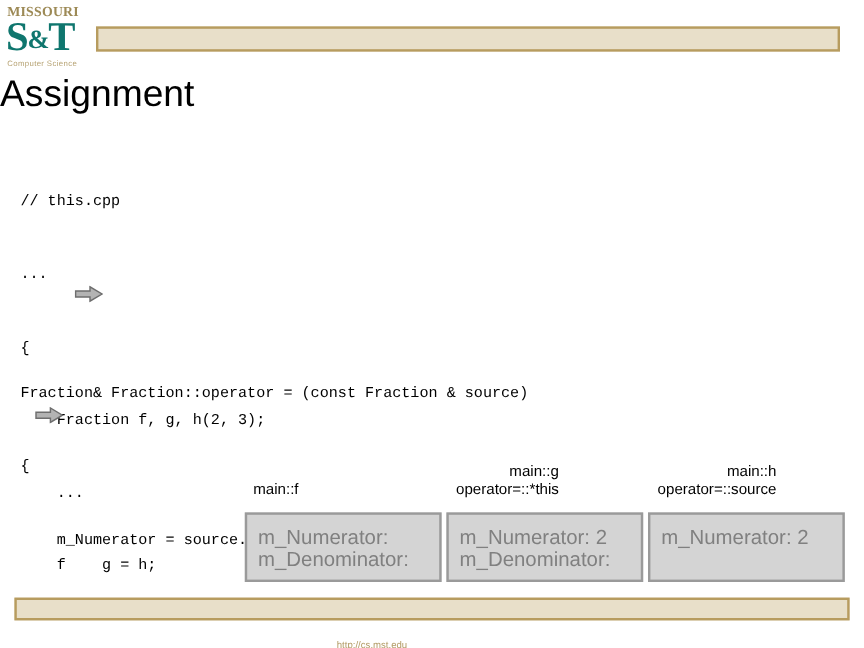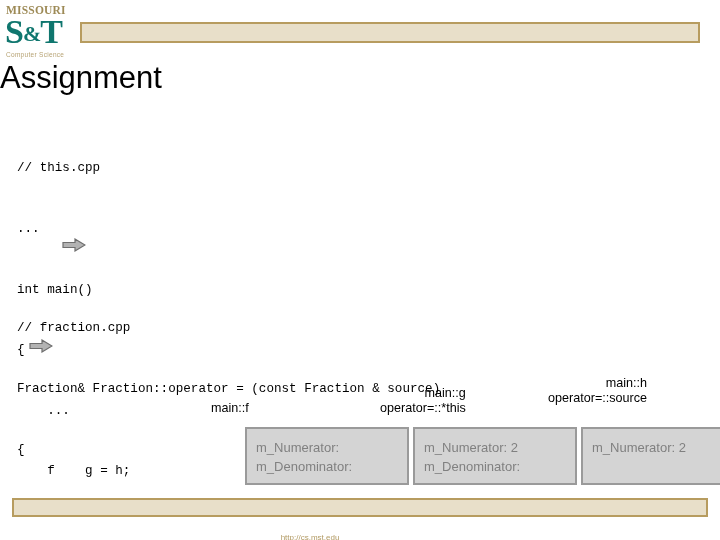--- a/index.html
+++ b/index.html
@@ -128,36 +128,35 @@
     position: absolute;
     font-family: "Liberation Sans", sans-serif;
     font-size: 12.6px;
     color: #000000;
     line-height: 15px;
     white-space: pre-line;
     text-align: right;
   }
   #label-f  { left: 211px; top: 401px; }
   #label-g  { left: 380px; top: 386px; }
-  #label-h  { left: 548px; top: 376px; }
+  #label-h  { left: 548px; top: 386px; }
 
   .obj-box {
     position: absolute;
     top: 427px;
     width: 164px;
     height: 58px;
     background: #d4d4d4;
     border: 2px solid #9a9a9a;
     box-sizing: border-box;
     font-family: "Liberation Sans", sans-serif;
-    font-size: 13px;
+    font-size: 17px;
     color: #808080;
     line-height: 19px;
     padding: 9px 0 0 9px;
-    margin-left: 41px;
   }
   #box-f { left: 204px; }
   #box-g { left: 372px; }
   #box-h { left: 540px; }
   .obj-box .fieldline { white-space: pre; }
 
   
   #footer-bar {
     position: absolute;
     left: 12px;
@@ -191,34 +190,33 @@
   </div>
 
   <div id="header-bar"></div>
 </div>
 
 <div id="page-title">Assignment</div>
 
 <div id="code-main" class="code-block">
   <div class="code-line">// this.cpp</div>
   <div class="code-line">...</div>
-  <div class="code-line">int main()</div>
   <div class="code-line">{</div>
+  <div class="code-line">    Fraction f, g, h(2, 3);</div>
   <div class="code-line">    ...</div>
   <div class="code-line">    f    g = h;</div>
 </div>
 
 <div id="arrow-inline" class="arrow-icon">
   <svg width="24" height="14" viewBox="0 0 24 14">
     <polygon points="1,4.5 13,4.5 13,1 23,7 13,13 13,9.5 1,9.5" fill="#b3b3b3" stroke="#6e6e6e" stroke-width="1.2" stroke-linejoin="miter"></polygon>
   </svg>
 </div>
 
 <div id="code-fraction" class="code-block">
-  <div class="code-line">// fraction.cpp</div>
   <div class="code-line">Fraction&amp; Fraction::operator = (const Fraction &amp; source)</div>
   <div class="code-line">{</div>
   <div class="code-line">    m_Numerator = source.m_Numerator;</div>
   
   
   
 </div>
 
 <div id="arrow-fraction" class="arrow-icon">
   <svg width="24" height="14" viewBox="0 0 24 14">

